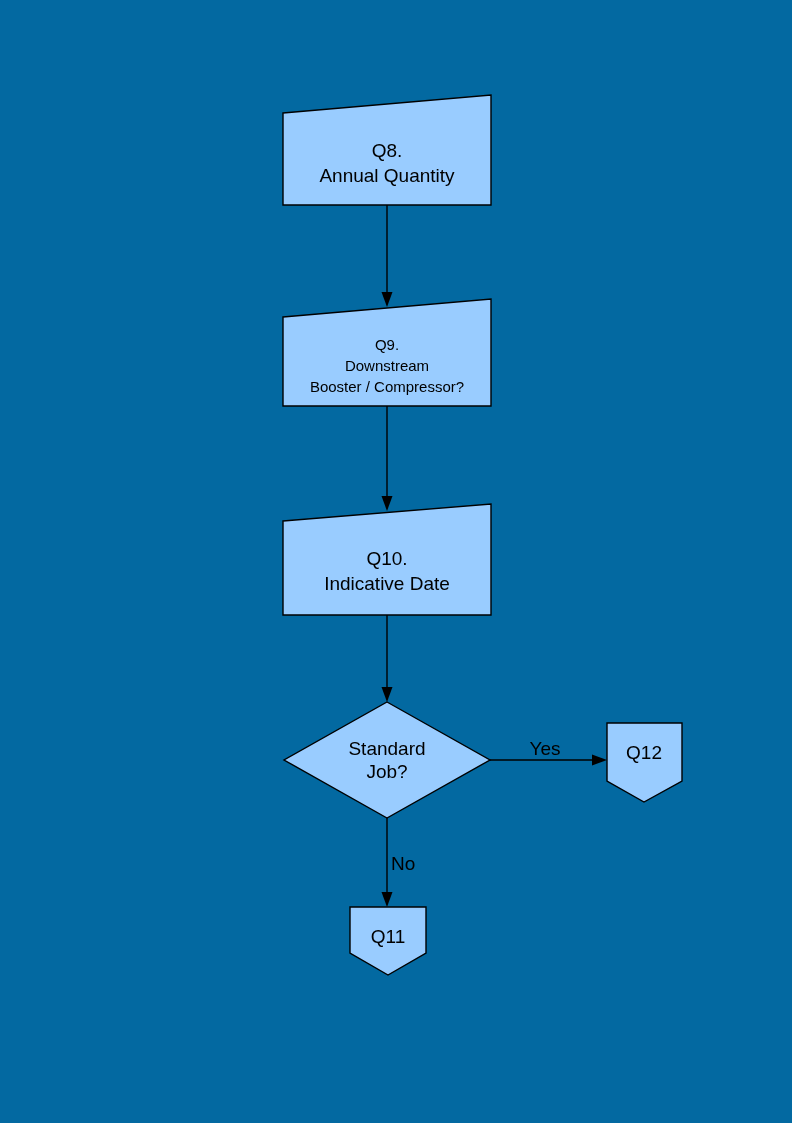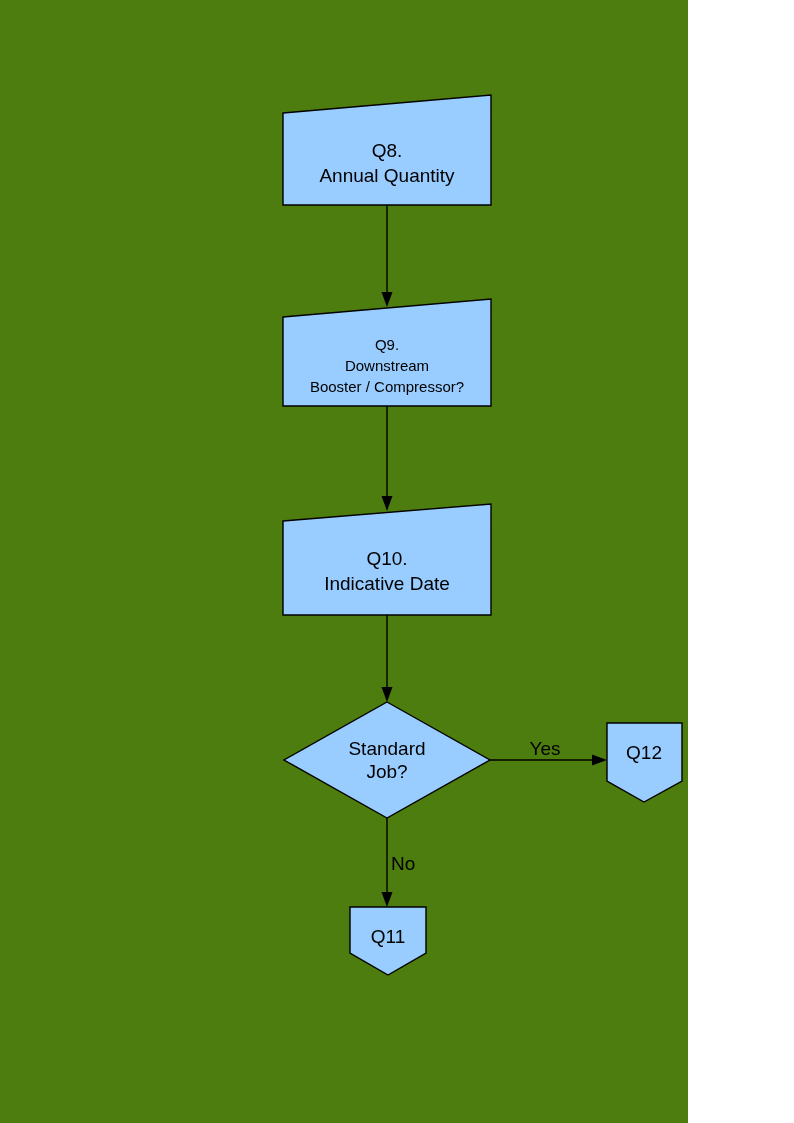--- a/index.html
+++ b/index.html
@@ -5,23 +5,23 @@
   html, body {
     margin: 0;
     padding: 0;
     background: #ffffff;
   }
   body {
     font-family: "Liberation Sans", sans-serif;
   }
   #canvas {
     position: relative;
-    width: 688px;
+    width: 792px;
     height: 1123px;
-    background: #4d7c0f;
+    background: #0369a1;
     overflow: hidden;
   }
   #flow-svg {
     position: absolute;
     left: 0;
     top: 0;
     width: 794px;
     height: 1123px;
   }
   .node-shape {

